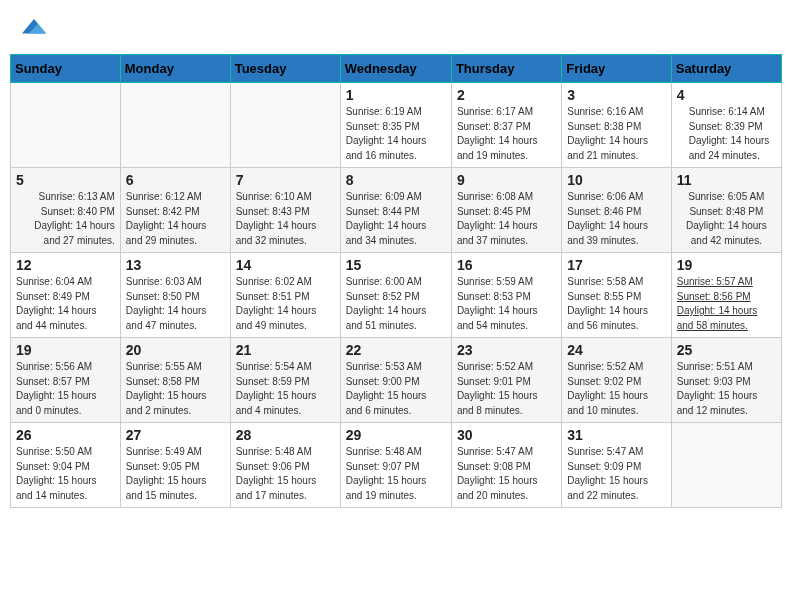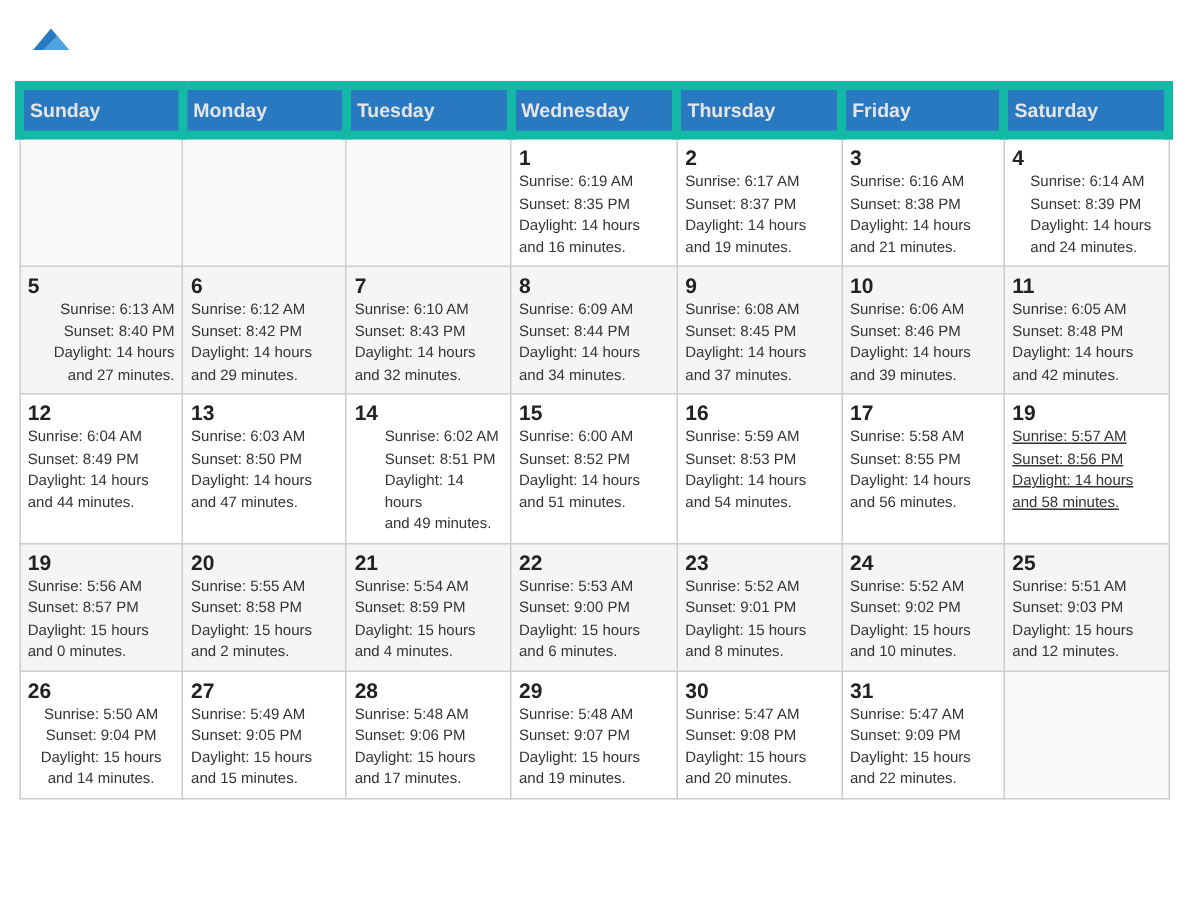--- a/index.html
+++ b/index.html
@@ -45,26 +45,26 @@
       font-size: 16px;
       color: #555;
     }
     .calendar {
       width: 100%;
       border-collapse: collapse;
       font-size: 11px;
     }
     .calendar th {
       background-color: #2979c0;
-      color: #e5e5e5;
+      color: #000000;
       padding: 6px 4px;
       text-align: left;
       font-size: 13px;
       font-weight: bold;
-      border: 6px solid #14b8a6;
+      border: 1px solid #14b8a6;
     }
     .calendar td {
       border: 1px solid #ccc;
       vertical-align: top;
       padding: 4px 5px;
       width: 113px;
       min-height: 75px;
       height: 80px;
       background: #fff;
     }
@@ -196,21 +196,21 @@
         </td>
         <td>
           <div class="day-number">10</div>
           <div class="day-info" style="white-space: pre-line;">Sunrise: 6:06 AM
 Sunset: 8:46 PM
 Daylight: 14 hours
 and 39 minutes.</div>
         </td>
         <td>
           <div class="day-number">11</div>
-          <div class="day-info" style="white-space: pre-line;">Sunrise: 6:05 AM
+          <div class="day-info" style="white-space: pre-line; text-align: center;">Sunrise: 6:05 AM
 Sunset: 8:48 PM
 Daylight: 14 hours
 and 42 minutes.</div>
         </td>
       </tr>
       <tr>
         <td>
           <div class="day-number">12</div>
           <div class="day-info" style="white-space: pre-line;">Sunrise: 6:04 AM
 Sunset: 8:49 PM
@@ -219,21 +219,21 @@
         </td>
         <td>
           <div class="day-number">13</div>
           <div class="day-info" style="white-space: pre-line;">Sunrise: 6:03 AM
 Sunset: 8:50 PM
 Daylight: 14 hours
 and 47 minutes.</div>
         </td>
         <td>
           <div class="day-number">14</div>
-          <div class="day-info" style="white-space: pre-line; margin-left: 20px;">Sunrise: 6:02 AM
+          <div class="day-info" style="white-space: pre-line;">Sunrise: 6:02 AM
 Sunset: 8:51 PM
 Daylight: 14 hours
 and 49 minutes.</div>
         </td>
         <td>
           <div class="day-number">15</div>
           <div class="day-info" style="white-space: pre-line;">Sunrise: 6:00 AM
 Sunset: 8:52 PM
 Daylight: 14 hours
 and 51 minutes.</div>
@@ -307,21 +307,21 @@
           <div class="day-number">25</div>
           <div class="day-info" style="white-space: pre-line;">Sunrise: 5:51 AM
 Sunset: 9:03 PM
 Daylight: 15 hours
 and 12 minutes.</div>
         </td>
       </tr>
       <tr>
         <td>
           <div class="day-number">26</div>
-          <div class="day-info" style="white-space: pre-line; text-align: center;">Sunrise: 5:50 AM
+          <div class="day-info" style="white-space: pre-line;">Sunrise: 5:50 AM
 Sunset: 9:04 PM
 Daylight: 15 hours
 and 14 minutes.</div>
         </td>
         <td>
           <div class="day-number">27</div>
           <div class="day-info" style="white-space: pre-line;">Sunrise: 5:49 AM
 Sunset: 9:05 PM
 Daylight: 15 hours
 and 15 minutes.</div>

